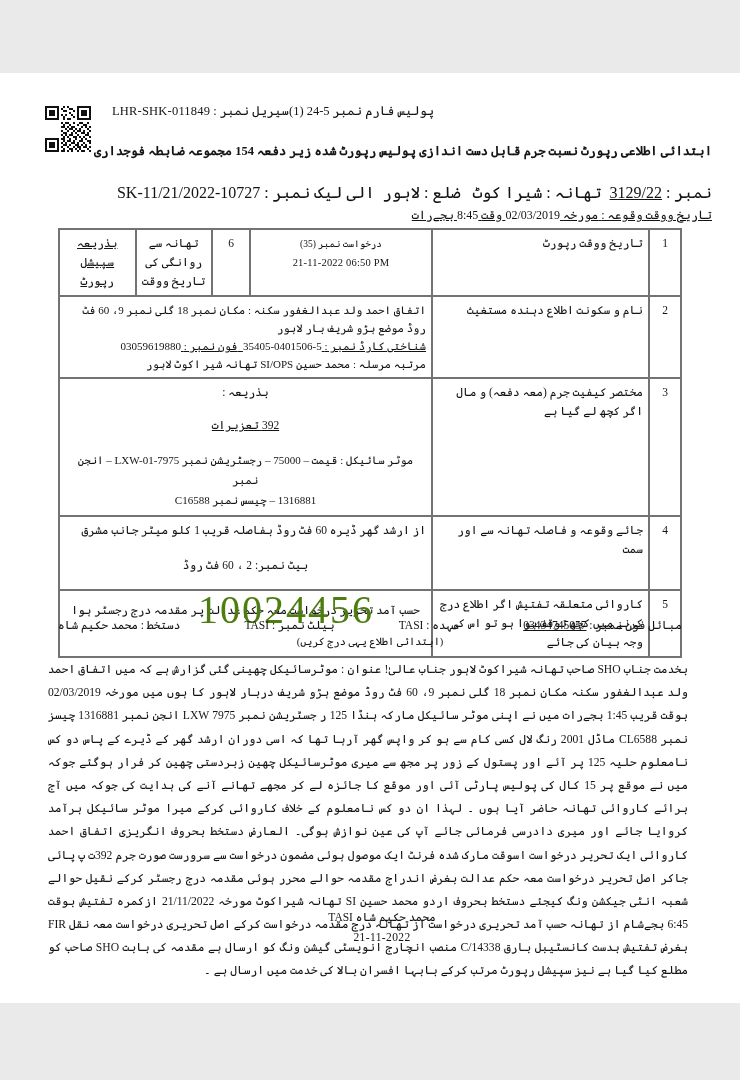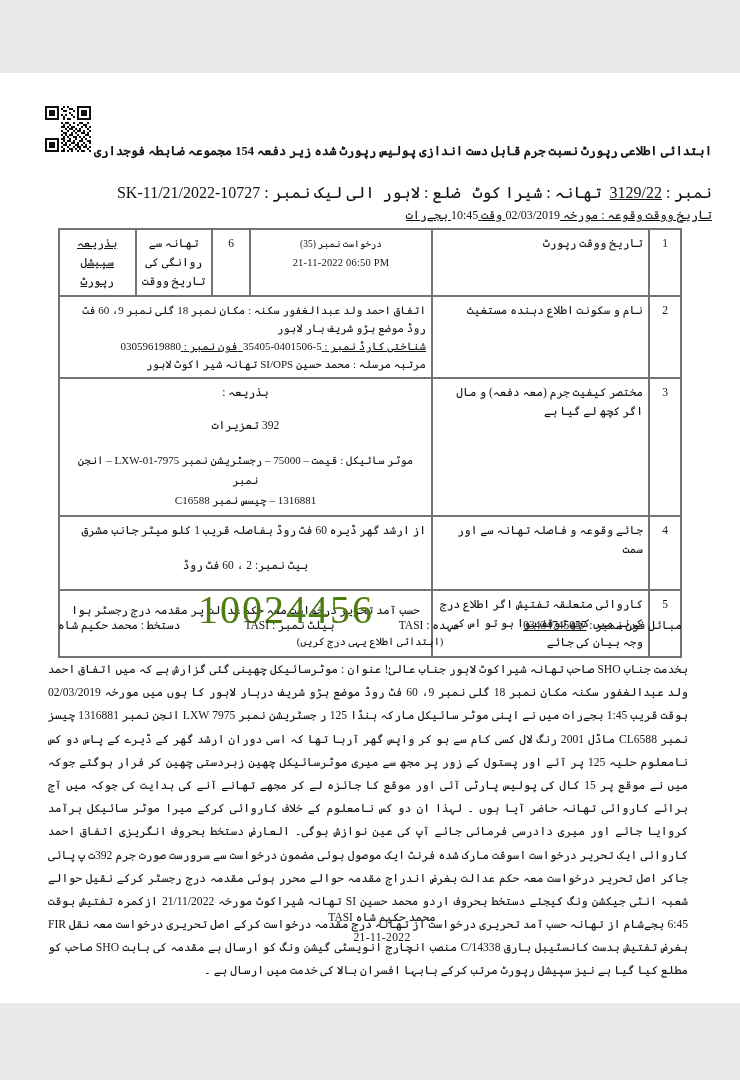--- a/index.html
+++ b/index.html
@@ -146,21 +146,21 @@
   .r2-name { font-size: 11px; }
   .r2-cnic { text-decoration: underline; font-size: 11px; }
   .r2-sender { font-size: 11px; }
   .row2-h { height: 62px; }
   .row3-h { height: 118px; }
   .row4-h { height: 74px; }
   .row5-h { height: 52px; }
 
   .r3 { text-align: center; }
   .r3 .bazariya { display:block; text-align:center; margin-bottom: 14px; }
-  .r3 .section { display:block; text-align:center; margin-bottom: 16px; font-size: 11.5px; }
+  .r3 .section { display:block; text-align:center; text-decoration: underline; margin-bottom: 16px; font-size: 11.5px; }
   .r3 .veh { display:block; text-align:center; font-size: 11px; line-height: 1.8; }
 
   .r4 .l1 { display:block; text-align:right; }
   .r4 .l2 { display:block; text-align:center; margin-top: 16px; }
   .r5 .t { display:block; text-align:center; margin-top: 6px; }
 
   
   .sig-line {
     position: absolute;
     top: 545px;
@@ -340,40 +340,44 @@
         <rect x="8" y="1" width="1" height="1"></rect>
             <rect x="12" y="1" width="1" height="1"></rect>
             <rect x="14" y="2" width="1" height="1"></rect>
         <rect x="8" y="4" width="1" height="1"></rect>
             <rect x="14" y="5" width="1" height="1"></rect>
             <rect x="9" y="6" width="1" height="1"></rect>
       </g>
     </svg>
   </div>
 
+  <div class="hdr-line1">
+    <span class="hdr-serial"><span>سیریل نمبر :</span> <span class="ltr">LHR-SHK-011849</span></span>
+    <span class="hdr-form">پولیس فارم نمبر 5-24 (1)</span>
+  </div>
 
   <div class="hdr-title">ابتدائی اطلاعی رپورٹ نسبت جرم قابل دست اندازی پولیس رپورٹ شدہ زیر دفعہ 154 مجموعہ ضابطہ فوجداری</div>
 
   <div class="hdr-line3">
     <span>نمبر :</span>
     <span class="u ltr">3129/22</span>
     &nbsp;<span>تھانہ :</span>
     <span>شیرا کوٹ</span>
     &nbsp;&nbsp;<span>ضلع :</span>
     <span>لاہور</span>
     &nbsp;<span>الی لیک نمبر :</span>
     <span class="ltr">SK-11/21/2022-10727</span>
   </div>
 
   <div class="hdr-line4">
     <span>تاریخ ووقت وقوعہ :</span>
     <span>مورخہ</span>
     <span class="ltr">02/03/2019</span>
     <span>وقت</span>
-    <span class="ltr">10:45</span>
+    <span class="ltr">8:45</span>
     <span>بجےرات</span>
   </div>
 
   <table class="fir">
     <tbody>
           <tr>
       <td class="num">1</td>
       <td class="label">تاریخ ووقت رپورٹ</td>
       <td class="c-mid">
         <span class="roz-no"><span>درخواست نمبر</span> <span>(35)</span></span>

